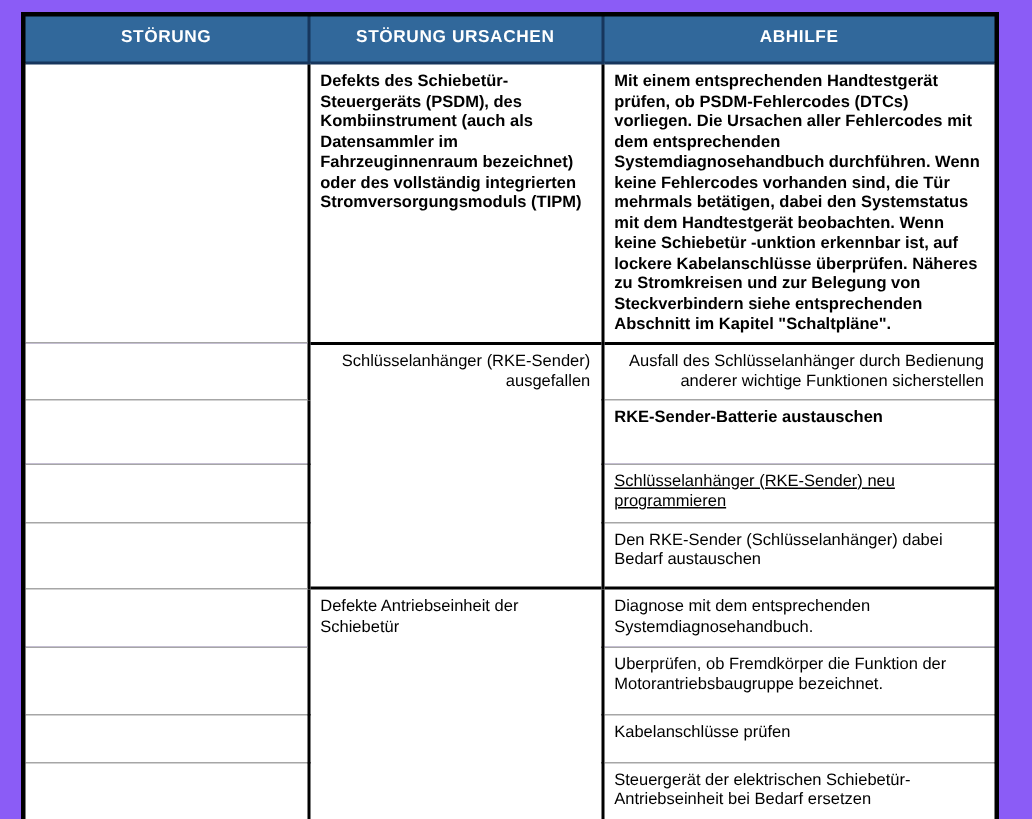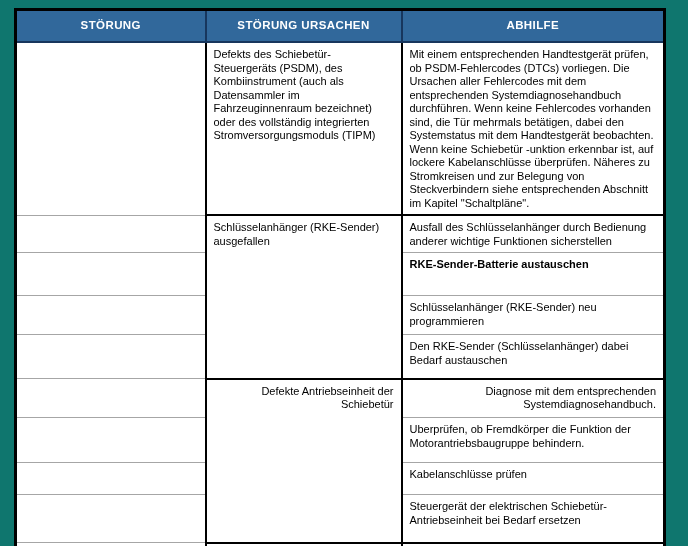--- a/index.html
+++ b/index.html
@@ -5,21 +5,21 @@
   html, body {
     margin: 0;
     padding: 0;
     background: #ffffff;
   }
   .page {
     position: relative;
     width: 688px;
     height: 546px;
     overflow: hidden;
-    background: #0f766e;
+    background: #8b5cf6;
     font-family: "Liberation Sans", sans-serif;
   }
   .table-wrap {
     position: absolute;
     left: 14px;
     top: 8px;
     width: 649px;
   }
   table.ts-table {
     border-collapse: collapse;
@@ -80,52 +80,52 @@
       </colgroup>
       <thead>
         <tr style="height:28px;">
           <th class="hdr">STÖRUNG</th>
           <th class="hdr">STÖRUNG URSACHEN</th>
           <th class="hdr">ABHILFE</th>
         </tr>
       </thead>
       <tbody>
 
-        <tr style="height:164px;">
+        <tr style="height:164px;font-weight:bold;">
           <td class="stoerung"></td>
           <td class="ursache">Defekts des Schiebetür-Steuergeräts (PSDM), des Kombiinstrument (auch als Datensammler im Fahrzeuginnenraum bezeichnet) oder des vollständig integrierten Stromversorgungsmoduls (TIPM)</td>
           <td class="abhilfe section-start">Mit einem entsprechenden Handtestgerät prüfen, ob PSDM-Fehlercodes (DTCs) vorliegen. Die Ursachen aller Fehlercodes mit dem entsprechenden Systemdiagnosehandbuch durchführen. Wenn keine Fehlercodes vorhanden sind, die Tür mehrmals betätigen, dabei den Systemstatus mit dem Handtestgerät beobachten. Wenn keine Schiebetür -unktion erkennbar ist, auf lockere Kabelanschlüsse überprüfen. Näheres zu Stromkreisen und zur Belegung von Steckverbindern siehe entsprechenden Abschnitt im Kapitel "Schaltpläne".</td>
         </tr>
 
-        <tr style="height:37px;">
+        <tr style="height:37px;text-align:right;">
           <td class="stoerung"></td>
           <td class="ursache" rowspan="4">Schlüsselanhänger (RKE-Sender) ausgefallen</td>
           <td class="abhilfe section-start">Ausfall des Schlüsselanhänger durch Bedienung anderer wichtige Funktionen sicherstellen</td>
         </tr>
         <tr style="height:43px;font-weight:bold;">
           <td class="stoerung"></td>
           <td class="abhilfe">RKE-Sender-Batterie austauschen</td>
         </tr>
-        <tr style="height:39px;">
+        <tr style="height:39px;text-decoration:underline;">
           <td class="stoerung"></td>
           <td class="abhilfe">Schlüsselanhänger (RKE-Sender) neu programmieren</td>
         </tr>
         <tr style="height:44px;">
           <td class="stoerung"></td>
           <td class="abhilfe">Den RKE-Sender (Schlüsselanhänger) dabei Bedarf austauschen</td>
         </tr>
 
-        <tr style="height:39px;text-align:right;">
+        <tr style="height:39px;">
           <td class="stoerung"></td>
           <td class="ursache" rowspan="4">Defekte Antriebseinheit der Schiebetür</td>
           <td class="abhilfe section-start">Diagnose mit dem entsprechenden Systemdiagnosehandbuch.</td>
         </tr>
         <tr style="height:45px;">
           <td class="stoerung"></td>
-          <td class="abhilfe">Uberprüfen, ob Fremdkörper die Funktion der Motorantriebsbaugruppe behindern.</td>
+          <td class="abhilfe">Uberprüfen, ob Fremdkörper die Funktion der Motorantriebsbaugruppe bezeichnet.</td>
         </tr>
         <tr style="height:32px;">
           <td class="stoerung"></td>
           <td class="abhilfe">Kabelanschlüsse prüfen</td>
         </tr>
         <tr style="height:48px;">
           <td class="stoerung"></td>
           <td class="abhilfe">Steuergerät der elektrischen Schiebetür-Antriebseinheit bei Bedarf ersetzen</td>
         </tr>
 

